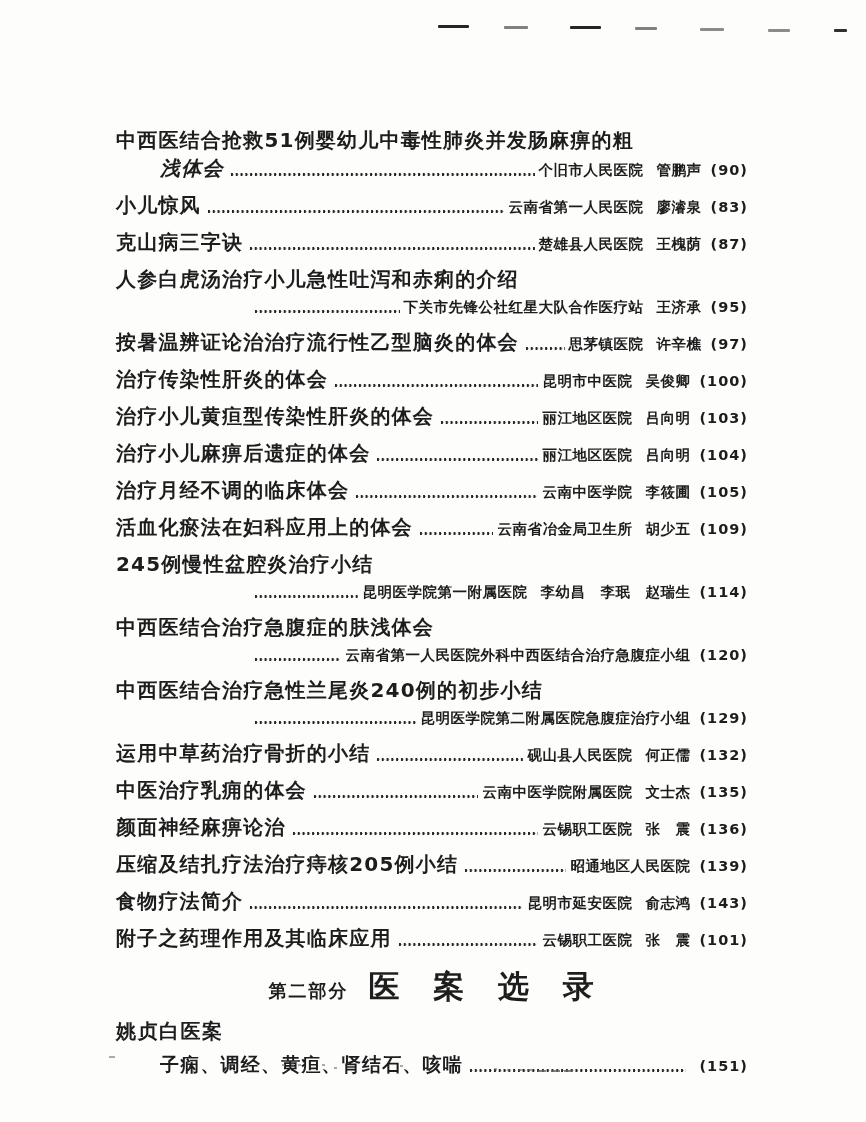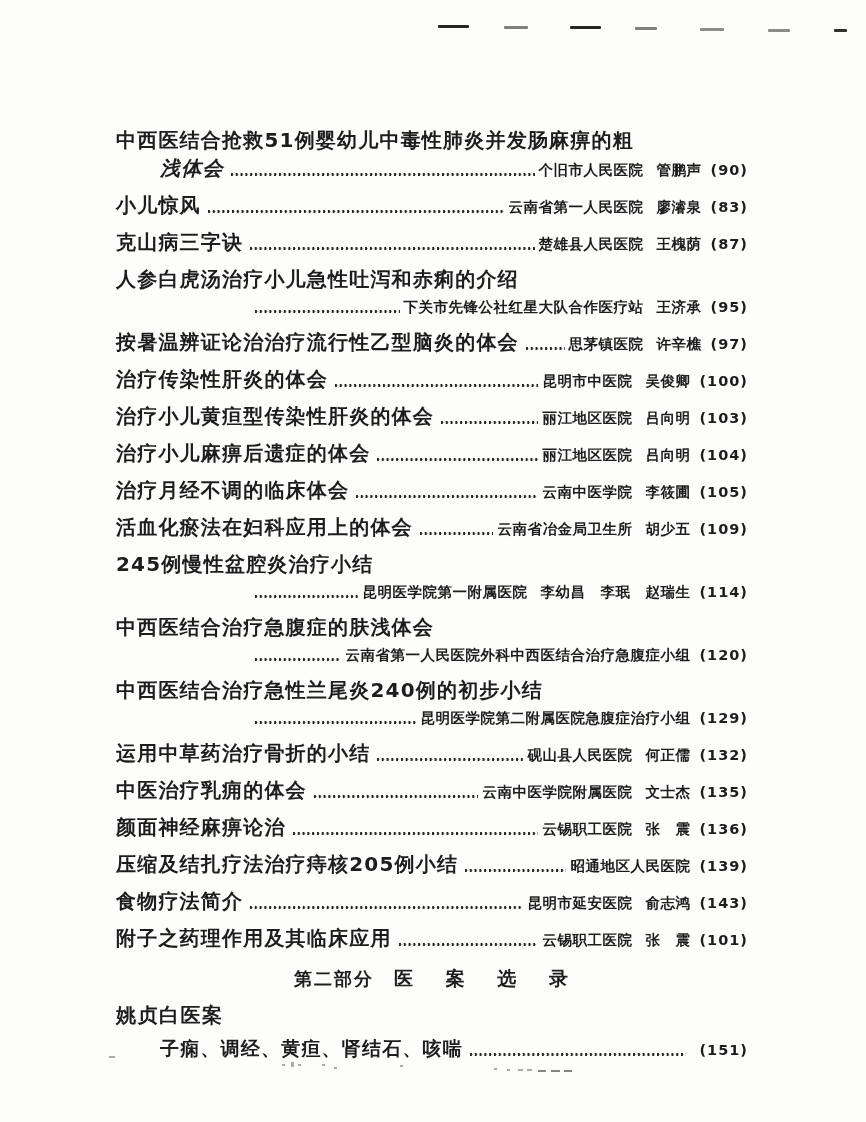--- a/index.html
+++ b/index.html
@@ -57,21 +57,21 @@
   }
   .auth{margin-left:13px;}
   .auth:empty{display:none;margin:0;}
   .pg{margin-left:9px;letter-spacing:1px;}
 
   .part-heading{
     display:flex;align-items:baseline;justify-content:center;
     margin:14px 0 10px 0;
   }
   .part-label{font-size:18px;font-weight:700;letter-spacing:2px;margin-left:11px;}
-  .part-title{font-size:19px;font-weight:900;letter-spacing:13px;margin-left:20px;}
+  .part-title{font-size:31px;font-weight:900;letter-spacing:13px;margin-left:20px;font-family:Liberation Serif, serif;}
 
   .case-head{
     font-size:20px;font-weight:700;letter-spacing:1.5px;
     line-height:26px;margin:8px 0 8px 0;
   }
   .case-line .t{font-size:19px;}
 </style>
 </head>
 <body>
 

